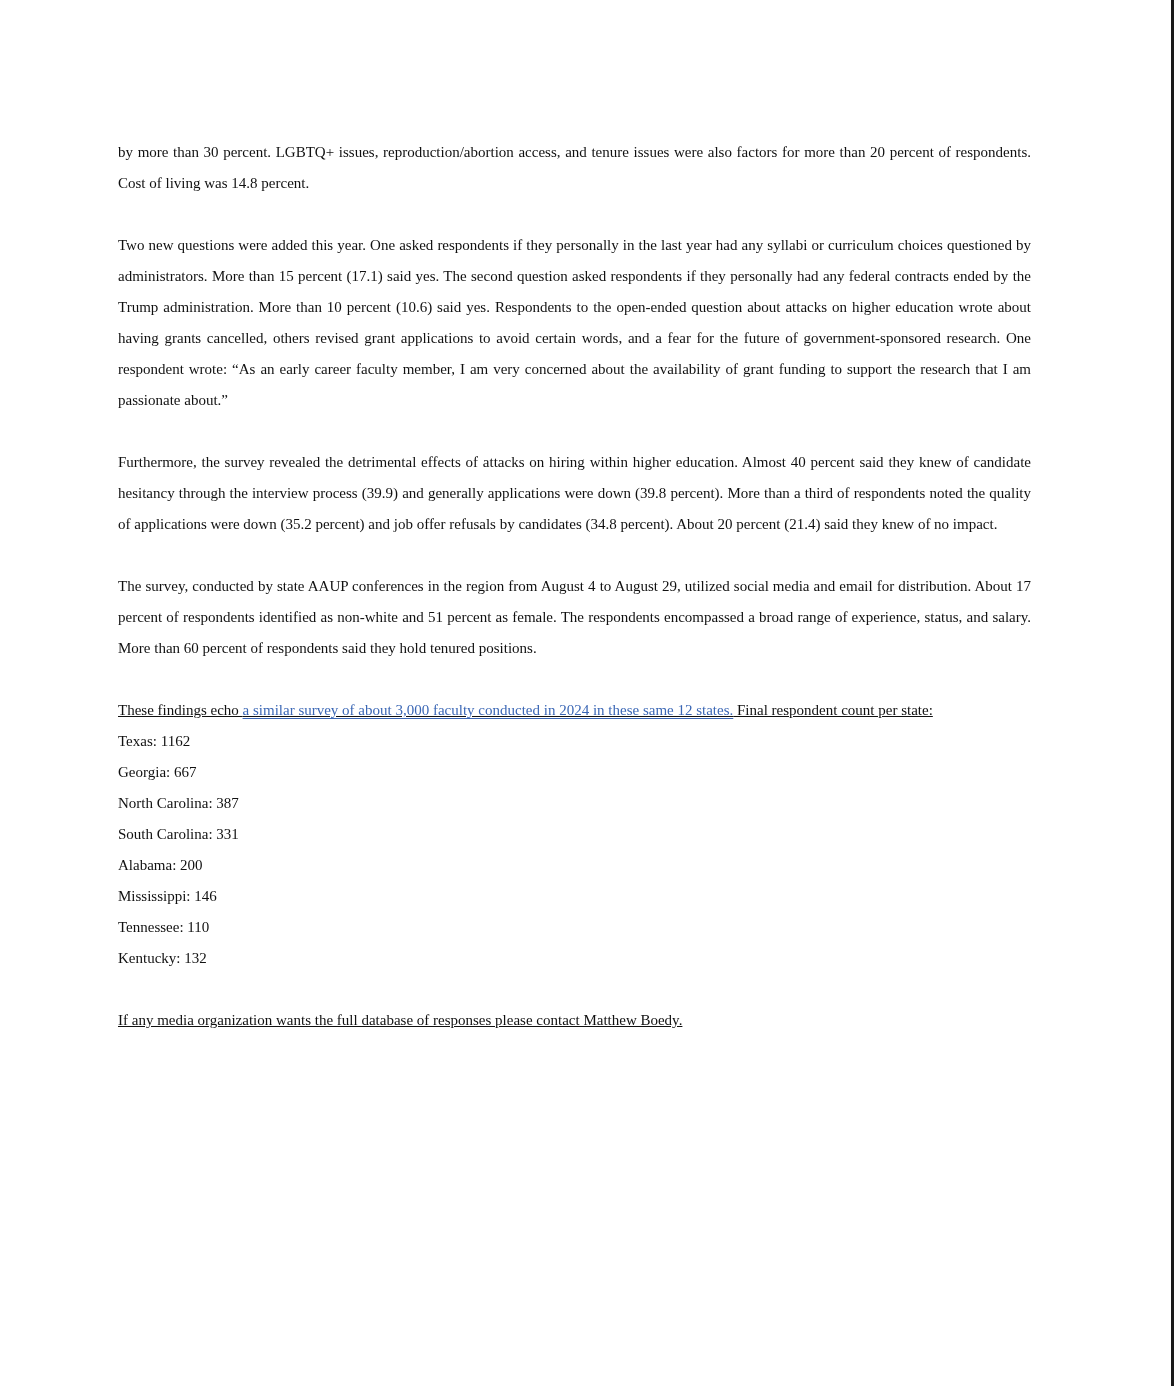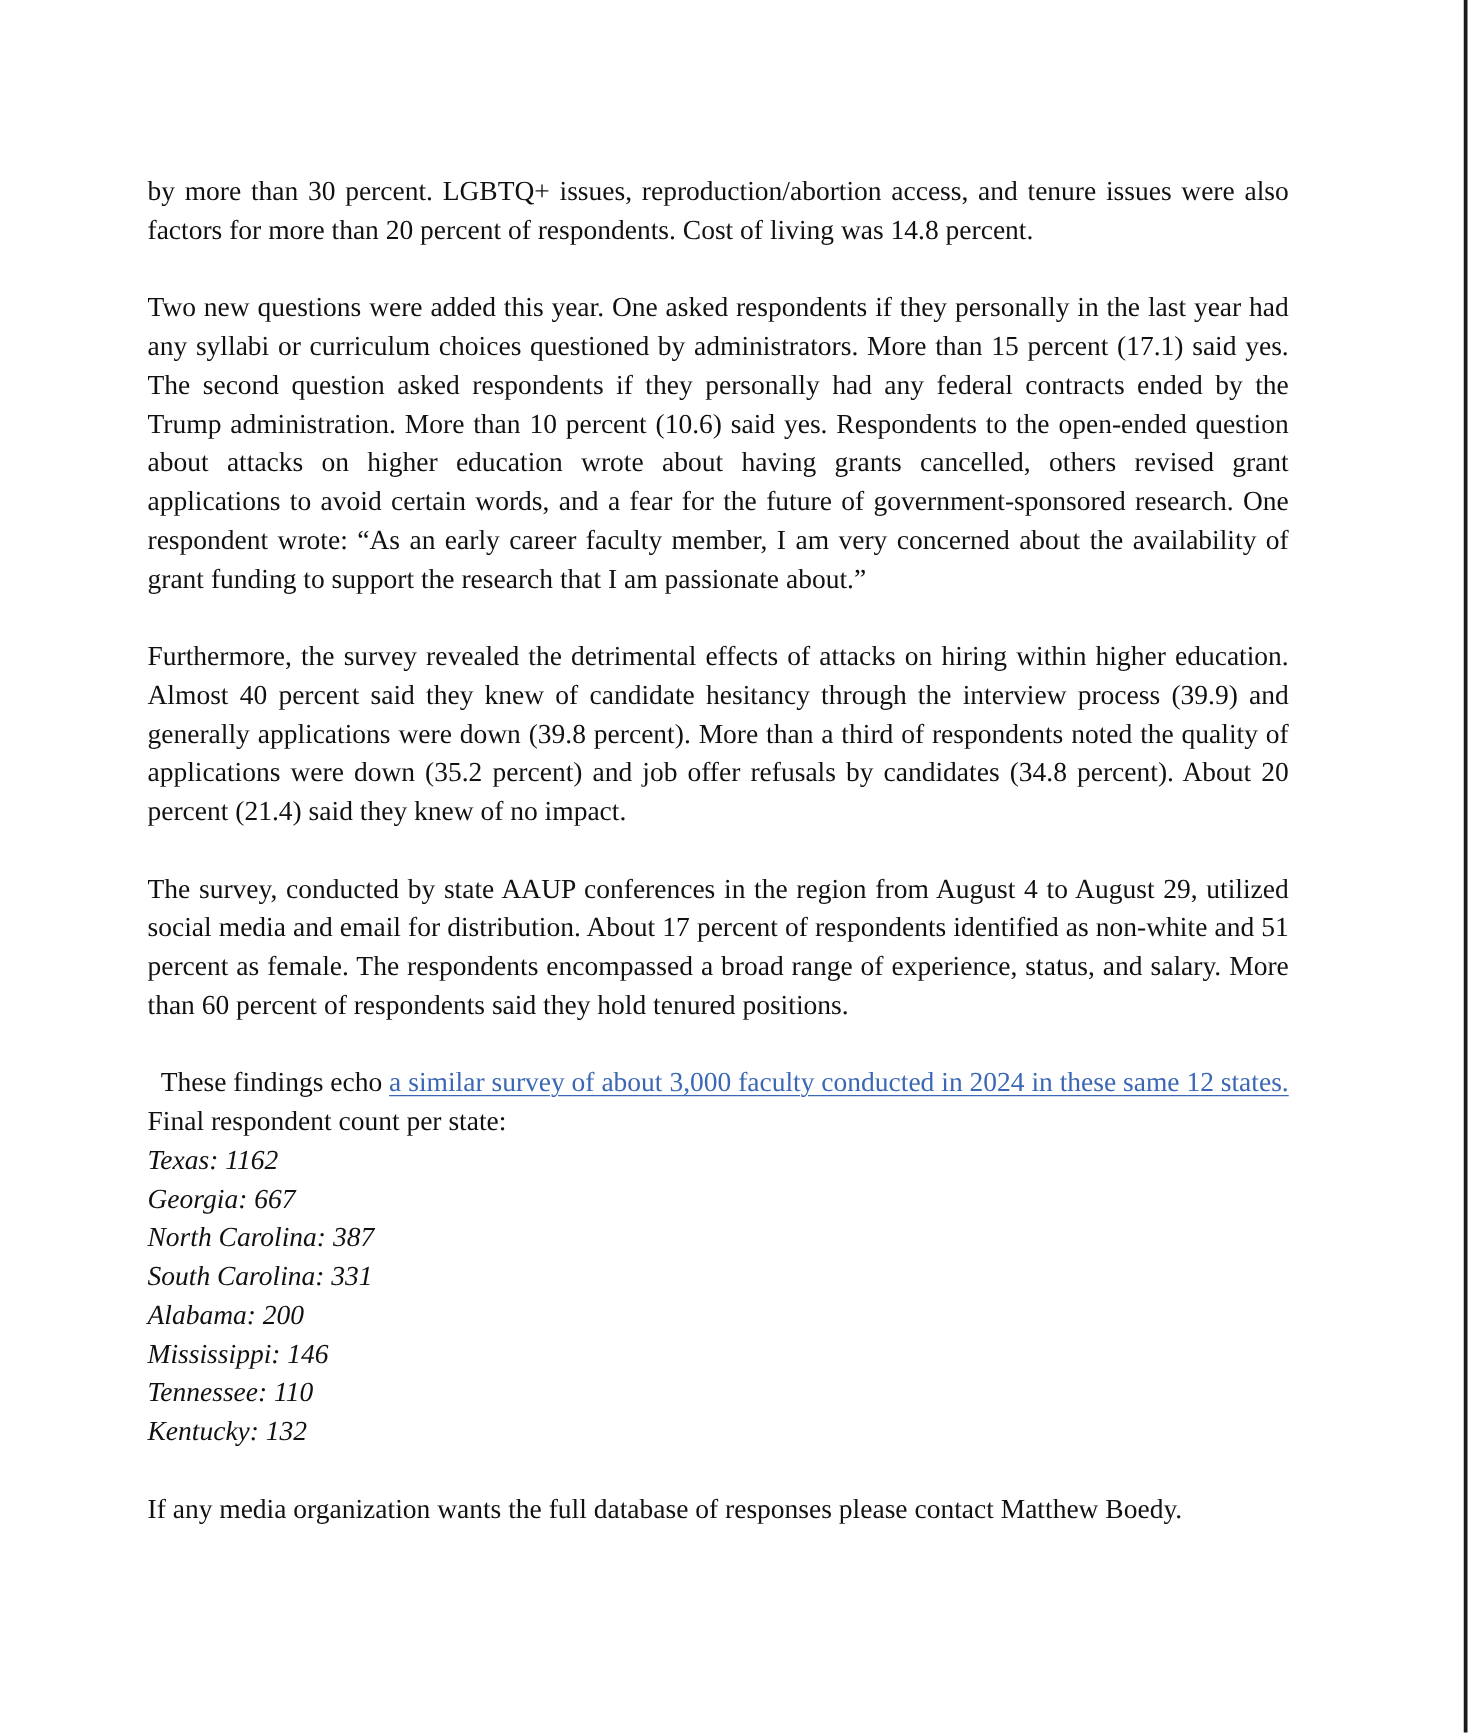--- a/index.html
+++ b/index.html
@@ -21,42 +21,42 @@
       right: 0;
       width: 3px;
       height: 1386px;
       background: #1a1a1a;
     }
     .page {
       position: absolute;
       left: 118px;
       top: 137px;
       width: 913px;
-      font-size: 22px;
+      font-size: 15px;
       line-height: 31px;
     }
     .para {
       margin: 0 0 31px 0;
       text-align: justify;
       text-align-last: left;
     }
     .para.nojust {
       text-align: right;
+      text-decoration: underline;
     }
     a.doc-link {
       color: #3b67b5;
       text-decoration: underline;
       text-underline-offset: 3px;
       text-decoration-thickness: 1px;
     }
     .state-list {
       margin: 0 0 31px 0;
       padding: 0;
       list-style: none;
-      font-style: italic;
     }
     .state-list li {
       margin: 0;
       padding: 0;
       height: 31px;
       line-height: 31px;
     }
   </style>
 </head>
 <body>

